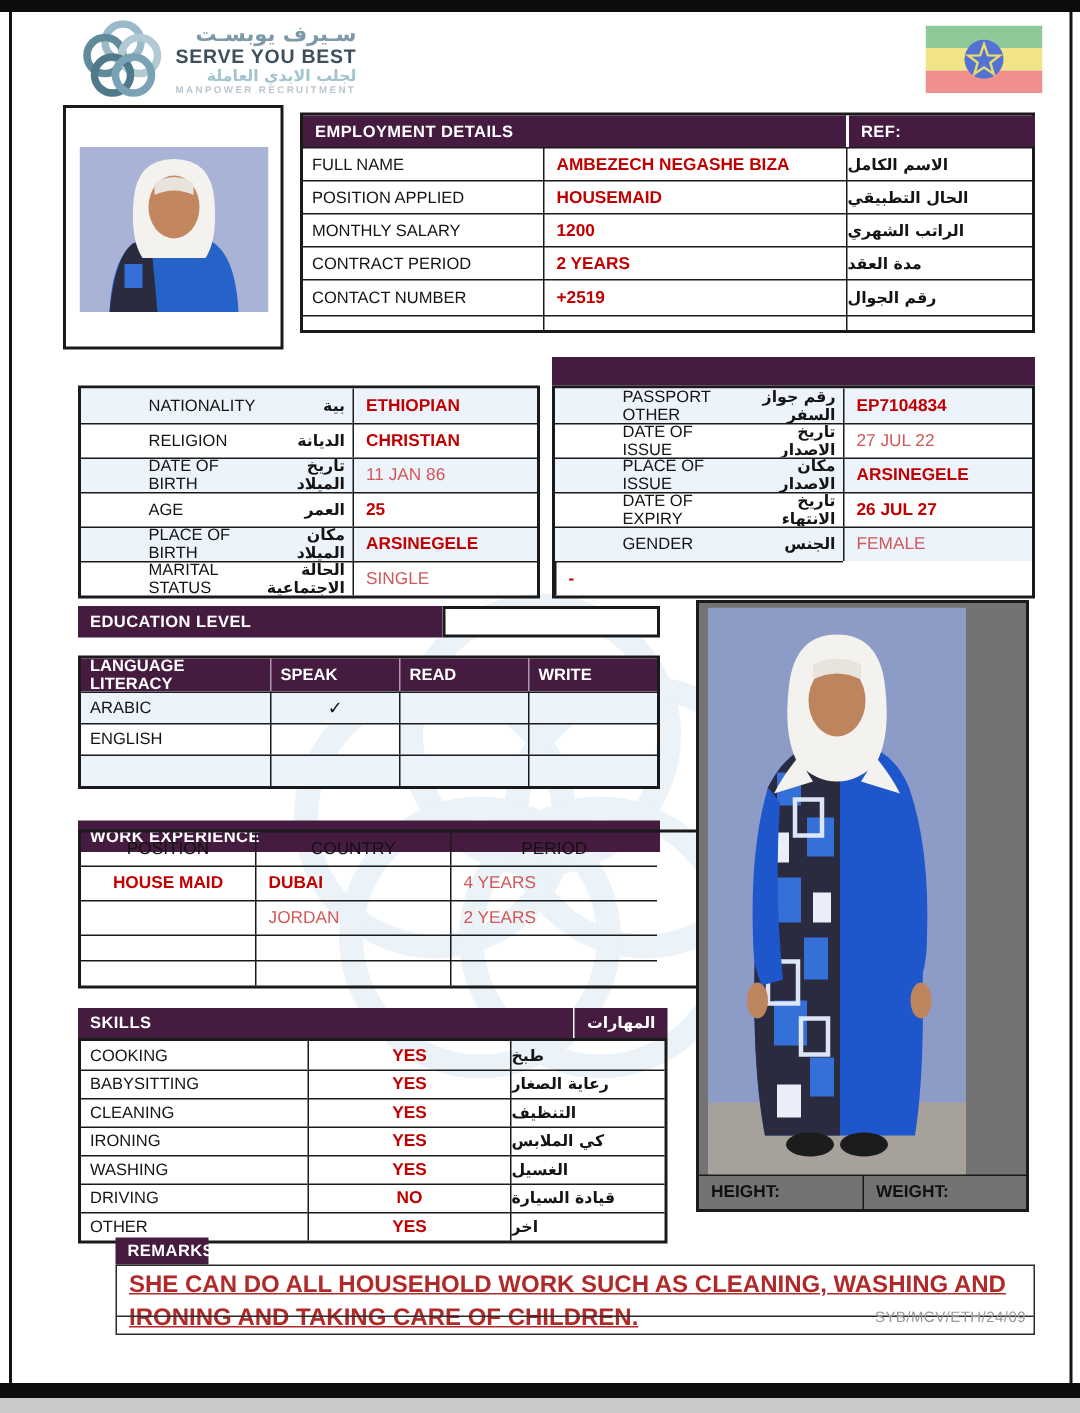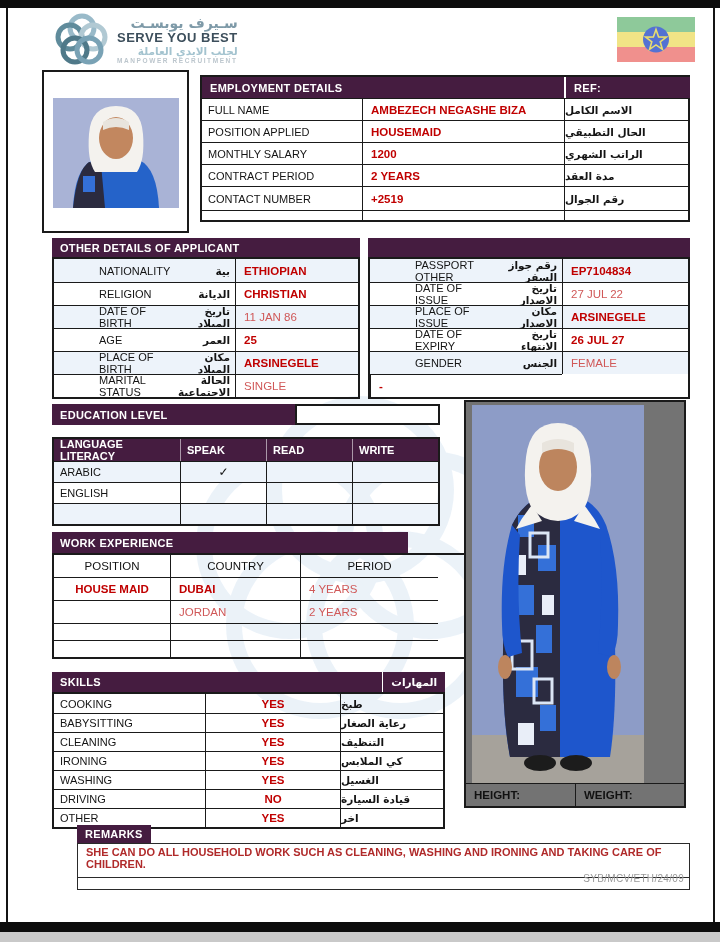--- a/index.html
+++ b/index.html
@@ -55,42 +55,42 @@
       grid-template-rows:repeat(7,19px);}
   
   .pp{left:464px;top:400px;width:222px;height:408px;border:2px solid #1a1a1a;box-sizing:border-box;
       background:#737373;}
   .hw{position:absolute;left:0;bottom:0;width:100%;height:23px;border-top:1.5px solid #1a1a1a;
       display:grid;grid-template-columns:1fr 1fr;box-sizing:border-box;}
   .hw>div{display:flex;align-items:center;padding-left:8px;font-size:11.5px;font-weight:700;
       color:#111;box-sizing:border-box;}
   .hw>div+div{border-left:1.5px solid #1a1a1a;}
   
-  .rm-bar{left:77px;top:825px;width:74px;height:18px;}
+  .rm-bar{left:77px;top:825px;width:62px;height:18px;}
   .rm-box{left:77px;top:843px;width:613px;height:47px;border:1.5px solid #2a2a2a;
       box-sizing:border-box;}
   .rm-text{position:absolute;left:8px;top:2px;width:585px;color:#b02a2a;font-weight:700;
-      font-size:11px;line-height:12px;}
+      font-size:16px;line-height:22px;text-decoration:underline;}
   .rm-line{position:absolute;left:0;right:0;bottom:11px;border-top:1.5px solid #2a2a2a;}
   .rm-code{position:absolute;right:5px;bottom:5px;color:#999;font-size:10px;letter-spacing:.3px;}
   
   .logo{left:55px;top:13px;display:flex;gap:8px;align-items:center;}
   .logo-text{display:flex;flex-direction:column;line-height:1.1;}
   .lg-ar1{font-family:"DejaVu Sans",sans-serif;color:#7e9aa8;font-size:14px;font-weight:700;direction:rtl;}
   .lg-en{color:#3d4f5c;font-weight:700;font-size:13px;letter-spacing:.5px;}
   .lg-ar2{font-family:"DejaVu Sans",sans-serif;color:#a3c3cf;font-size:10.5px;font-weight:700;direction:rtl;}
   .lg-sub{color:#bcc6cd;font-size:6.5px;letter-spacing:1.6px;font-weight:700;}
   
   .idbox{left:42px;top:70px;width:147px;height:163px;border:2px solid #1a1a1a;background:#fff;
       box-sizing:border-box;}
   
   .edu-bar{left:52px;top:404px;width:243px;height:21px;}
   .edu-box{left:295px;top:404px;width:145px;height:21px;border:2px solid #1a1a1a;background:#fff;
       box-sizing:border-box;font-size:11px;padding-left:6px;display:flex;align-items:center;}
-  .we-bar{left:52px;top:532px;width:356px;height:21px;}
+  .we-bar{left:52px;top:547px;width:388px;height:21px;}
   .sk-bar{left:52px;top:672px;width:393px;height:20px;display:flex;justify-content:space-between;
       padding-right:0;}
   .sk-bar .arhd{font-family:"DejaVu Sans",sans-serif;border-left:1px solid #fff;height:100%;
       display:flex;align-items:center;padding:0 8px;direction:rtl;font-size:10.5px;}
 </style>
 </head>
 <body>
 
 <div class="page">
 
@@ -170,21 +170,20 @@
 
     <div class="bt lab">CONTACT NUMBER</div>
     <div class="bt bl val">+2519</div>
     <div class="bt bl ar arr">رقم الجوال</div>
 
     <div class="bt"></div>
     <div class="bt bl"></div>
     <div class="bt bl"></div>
   </div>
 
-  <div class="abs ph" style="left:52px;top:238px;width:308px;height:19px;">OTHER DETAILS OF APPLICANT</div>
   <div class="abs ph" style="left:368px;top:238px;width:322px;height:19px;"></div>
 
   <div class="abs tbl odL">
     <div class="tintA">
         <span class="split">
           <span class="lab" style="padding-left:0;">NATIONALITY</span>
           <span class="ar">بية</span>
         </span>
       </div>
     <div class="bl tintA val">ETHIOPIAN</div>

